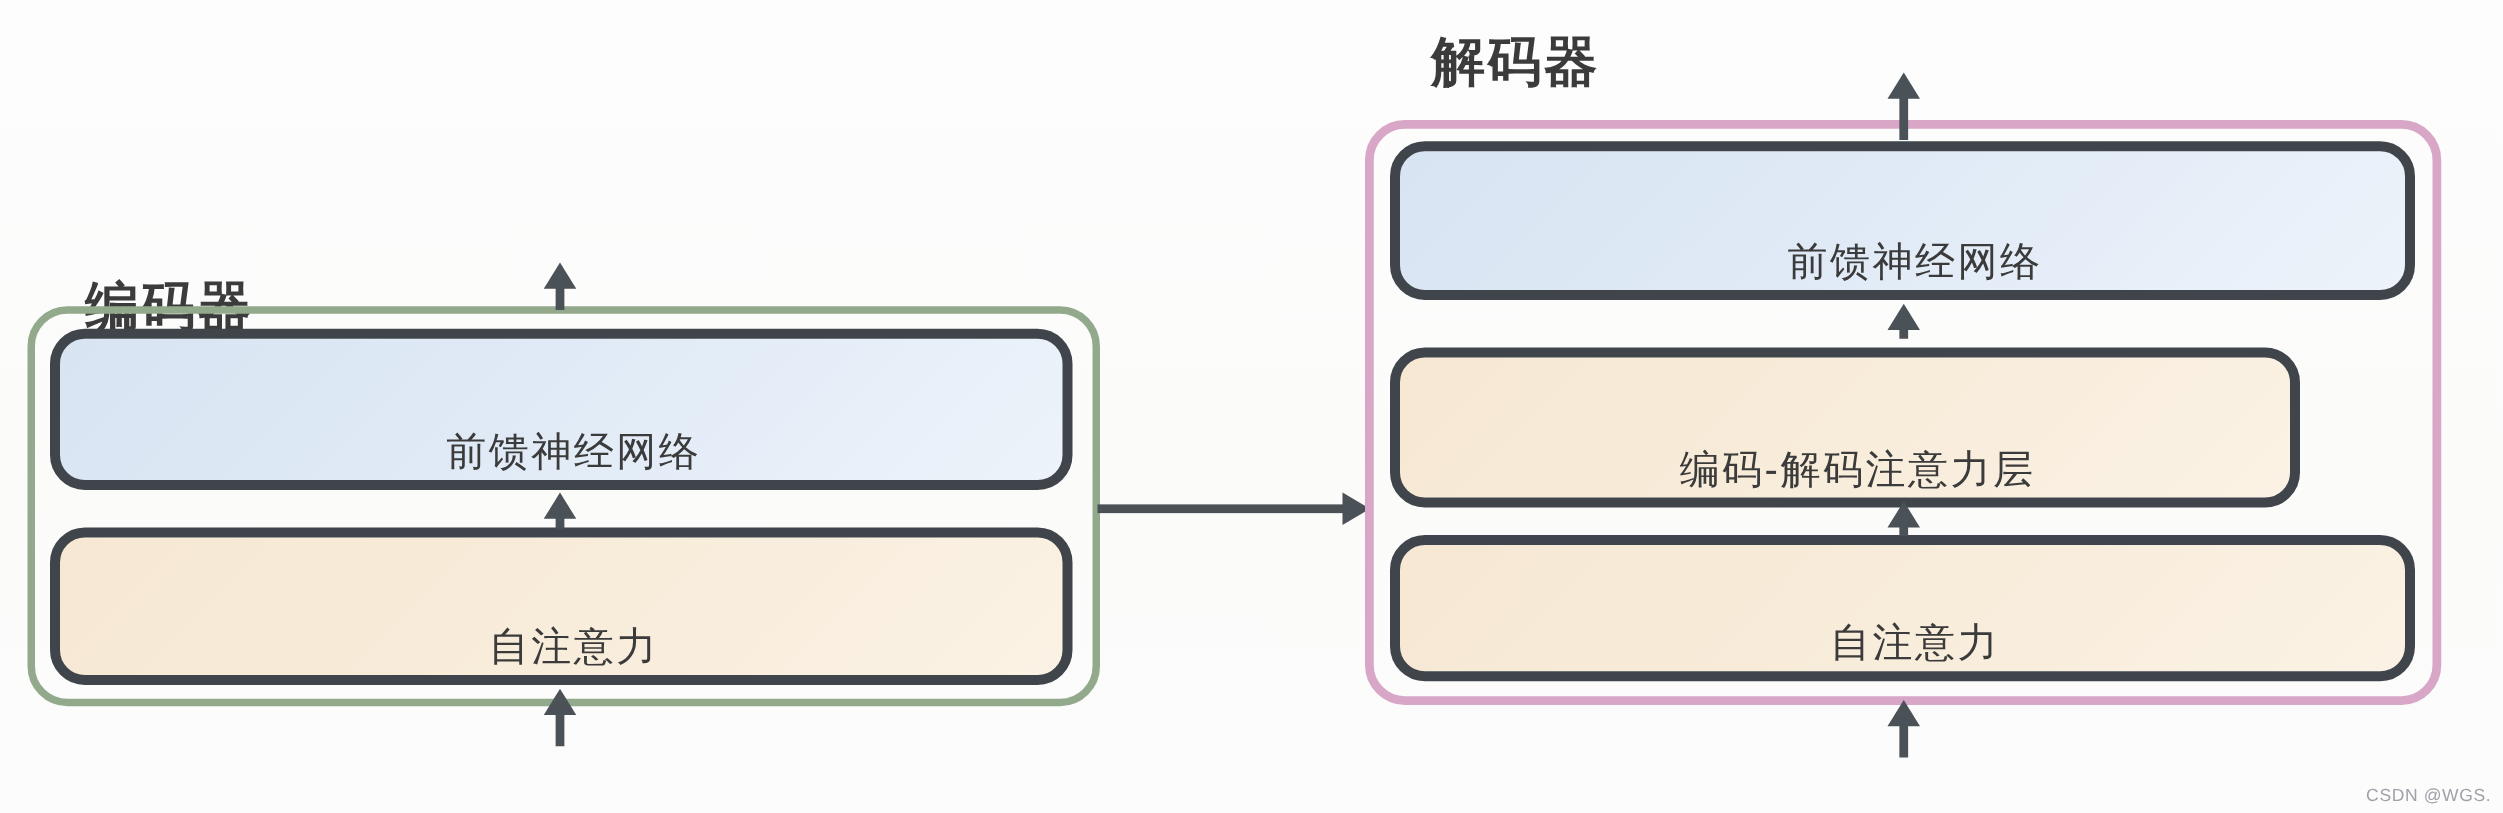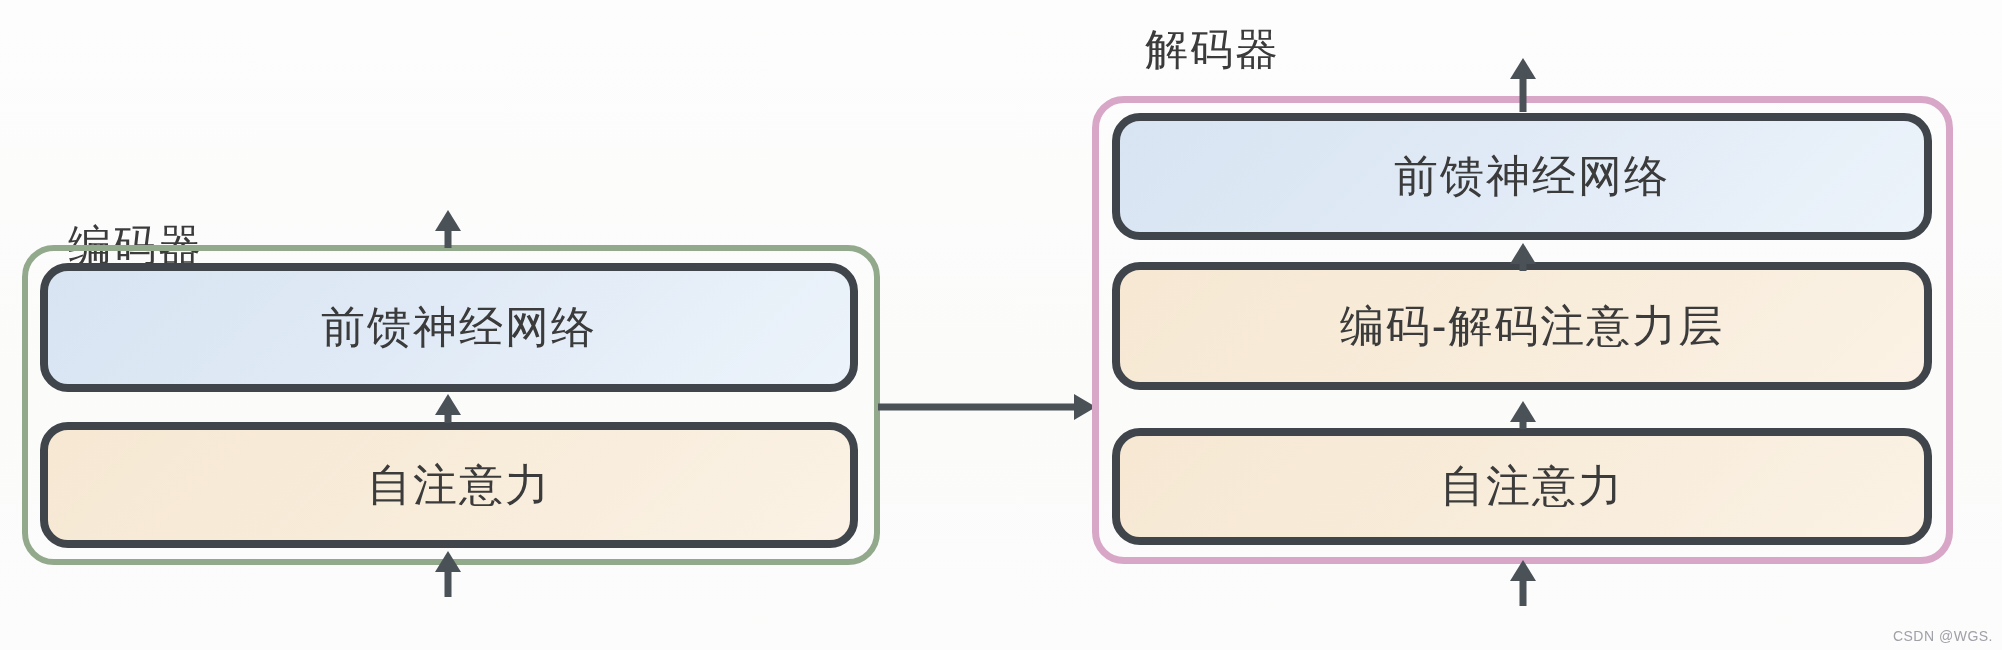--- a/index.html
+++ b/index.html
@@ -12,40 +12,40 @@
   .canvas{position:absolute;inset:0;background:linear-gradient(180deg,#fdfdfd 0%,#fbfbfa 60%,#fcfcfc 100%);}
 
   
   .outer-box{position:absolute;background:transparent;box-sizing:border-box;border-radius:32px;}
   .outer-box.enc{left:22px;top:245px;width:858px;height:320px;border:6px solid #92a98c;}
   .outer-box.dec{left:1092px;top:96px;width:861px;height:468px;border:7px solid #d8a6c6;}
 
   
   .group-label{
     position:absolute;font-size:43px;color:#3b3b3b;letter-spacing:2px;
-    font-weight:400;white-space:nowrap;
+    font-weight:700;white-space:nowrap;
   }
   .group-label.enc{left:68px;top:181px;margin-top:36px;}
   .group-label.dec{left:1145px;top:21px;}
 
   
   .layer-box{
     position:absolute;box-sizing:border-box;
     border:8px solid #3f454a;border-radius:28px;
-    display:flex;align-items:center;justify-content:center;
-    font-size:44px;color:#3b3b3b;letter-spacing:2px;white-space:nowrap;padding-left:20px;
+    display:flex;align-items:flex-end;justify-content:center;
+    font-size:32px;color:#3b3b3b;letter-spacing:2px;white-space:nowrap;padding-left:20px;
   }
   .layer-box.blue{background:linear-gradient(135deg,#d8e4f2 0%,#e0eaf6 45%,#ecf3fa 100%);}
   .layer-box.orange{background:linear-gradient(135deg,#f6e8d3 0%,#f8ecda 50%,#fbf2e5 100%);}
 
   .enc-ffn{left:40px;top:263px;width:818px;height:129px;}
   .enc-sa {left:40px;top:422px;width:818px;height:126px;}
 
   .dec-ffn{left:1112px;top:113px;width:820px;height:127px;}
-  .dec-eda{left:1112px;top:262px;width:820px;height:128px;}
+  .dec-eda{left:1112px;top:278px;width:728px;height:128px;}
   .dec-sa {left:1112px;top:428px;width:820px;height:117px;}
 
   
   .arrow-v{position:absolute;width:28px;}
   .arrow-v .head{
     position:absolute;top:0;left:50%;transform:translateX(-50%);
     width:0;height:0;
     border-left:13px solid transparent;border-right:13px solid transparent;
     border-bottom:21px solid #4a5157;
   }

